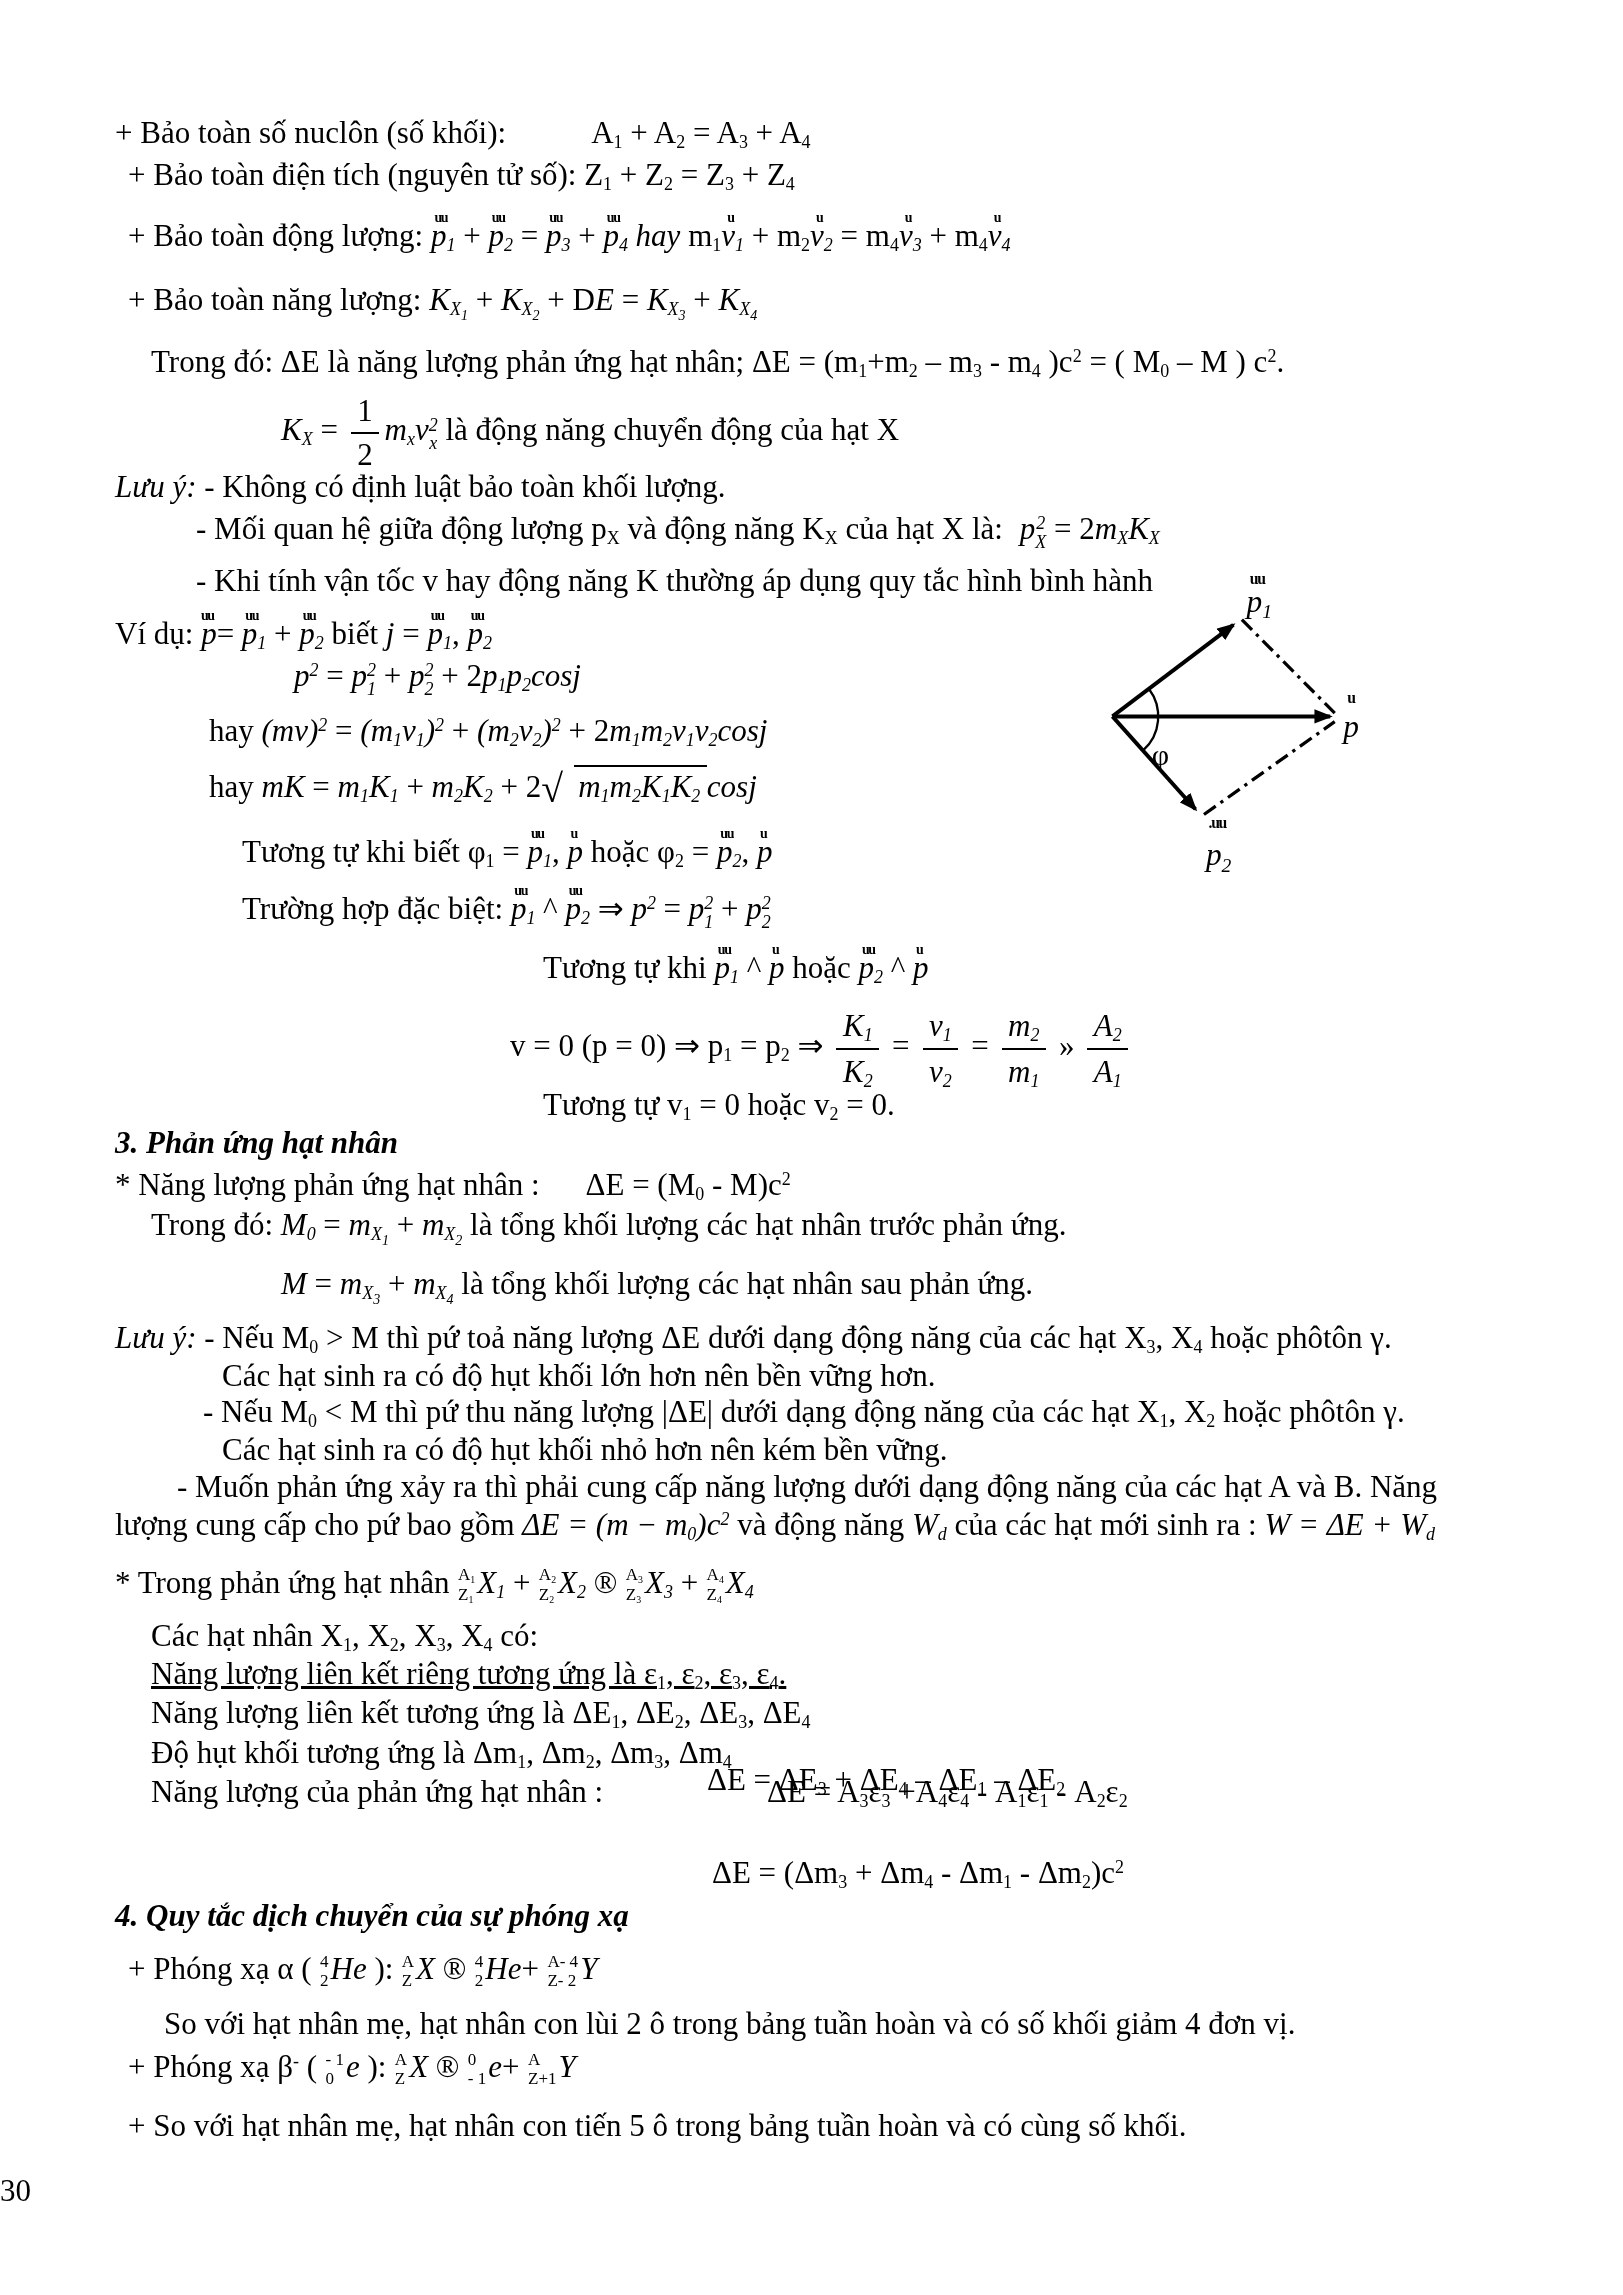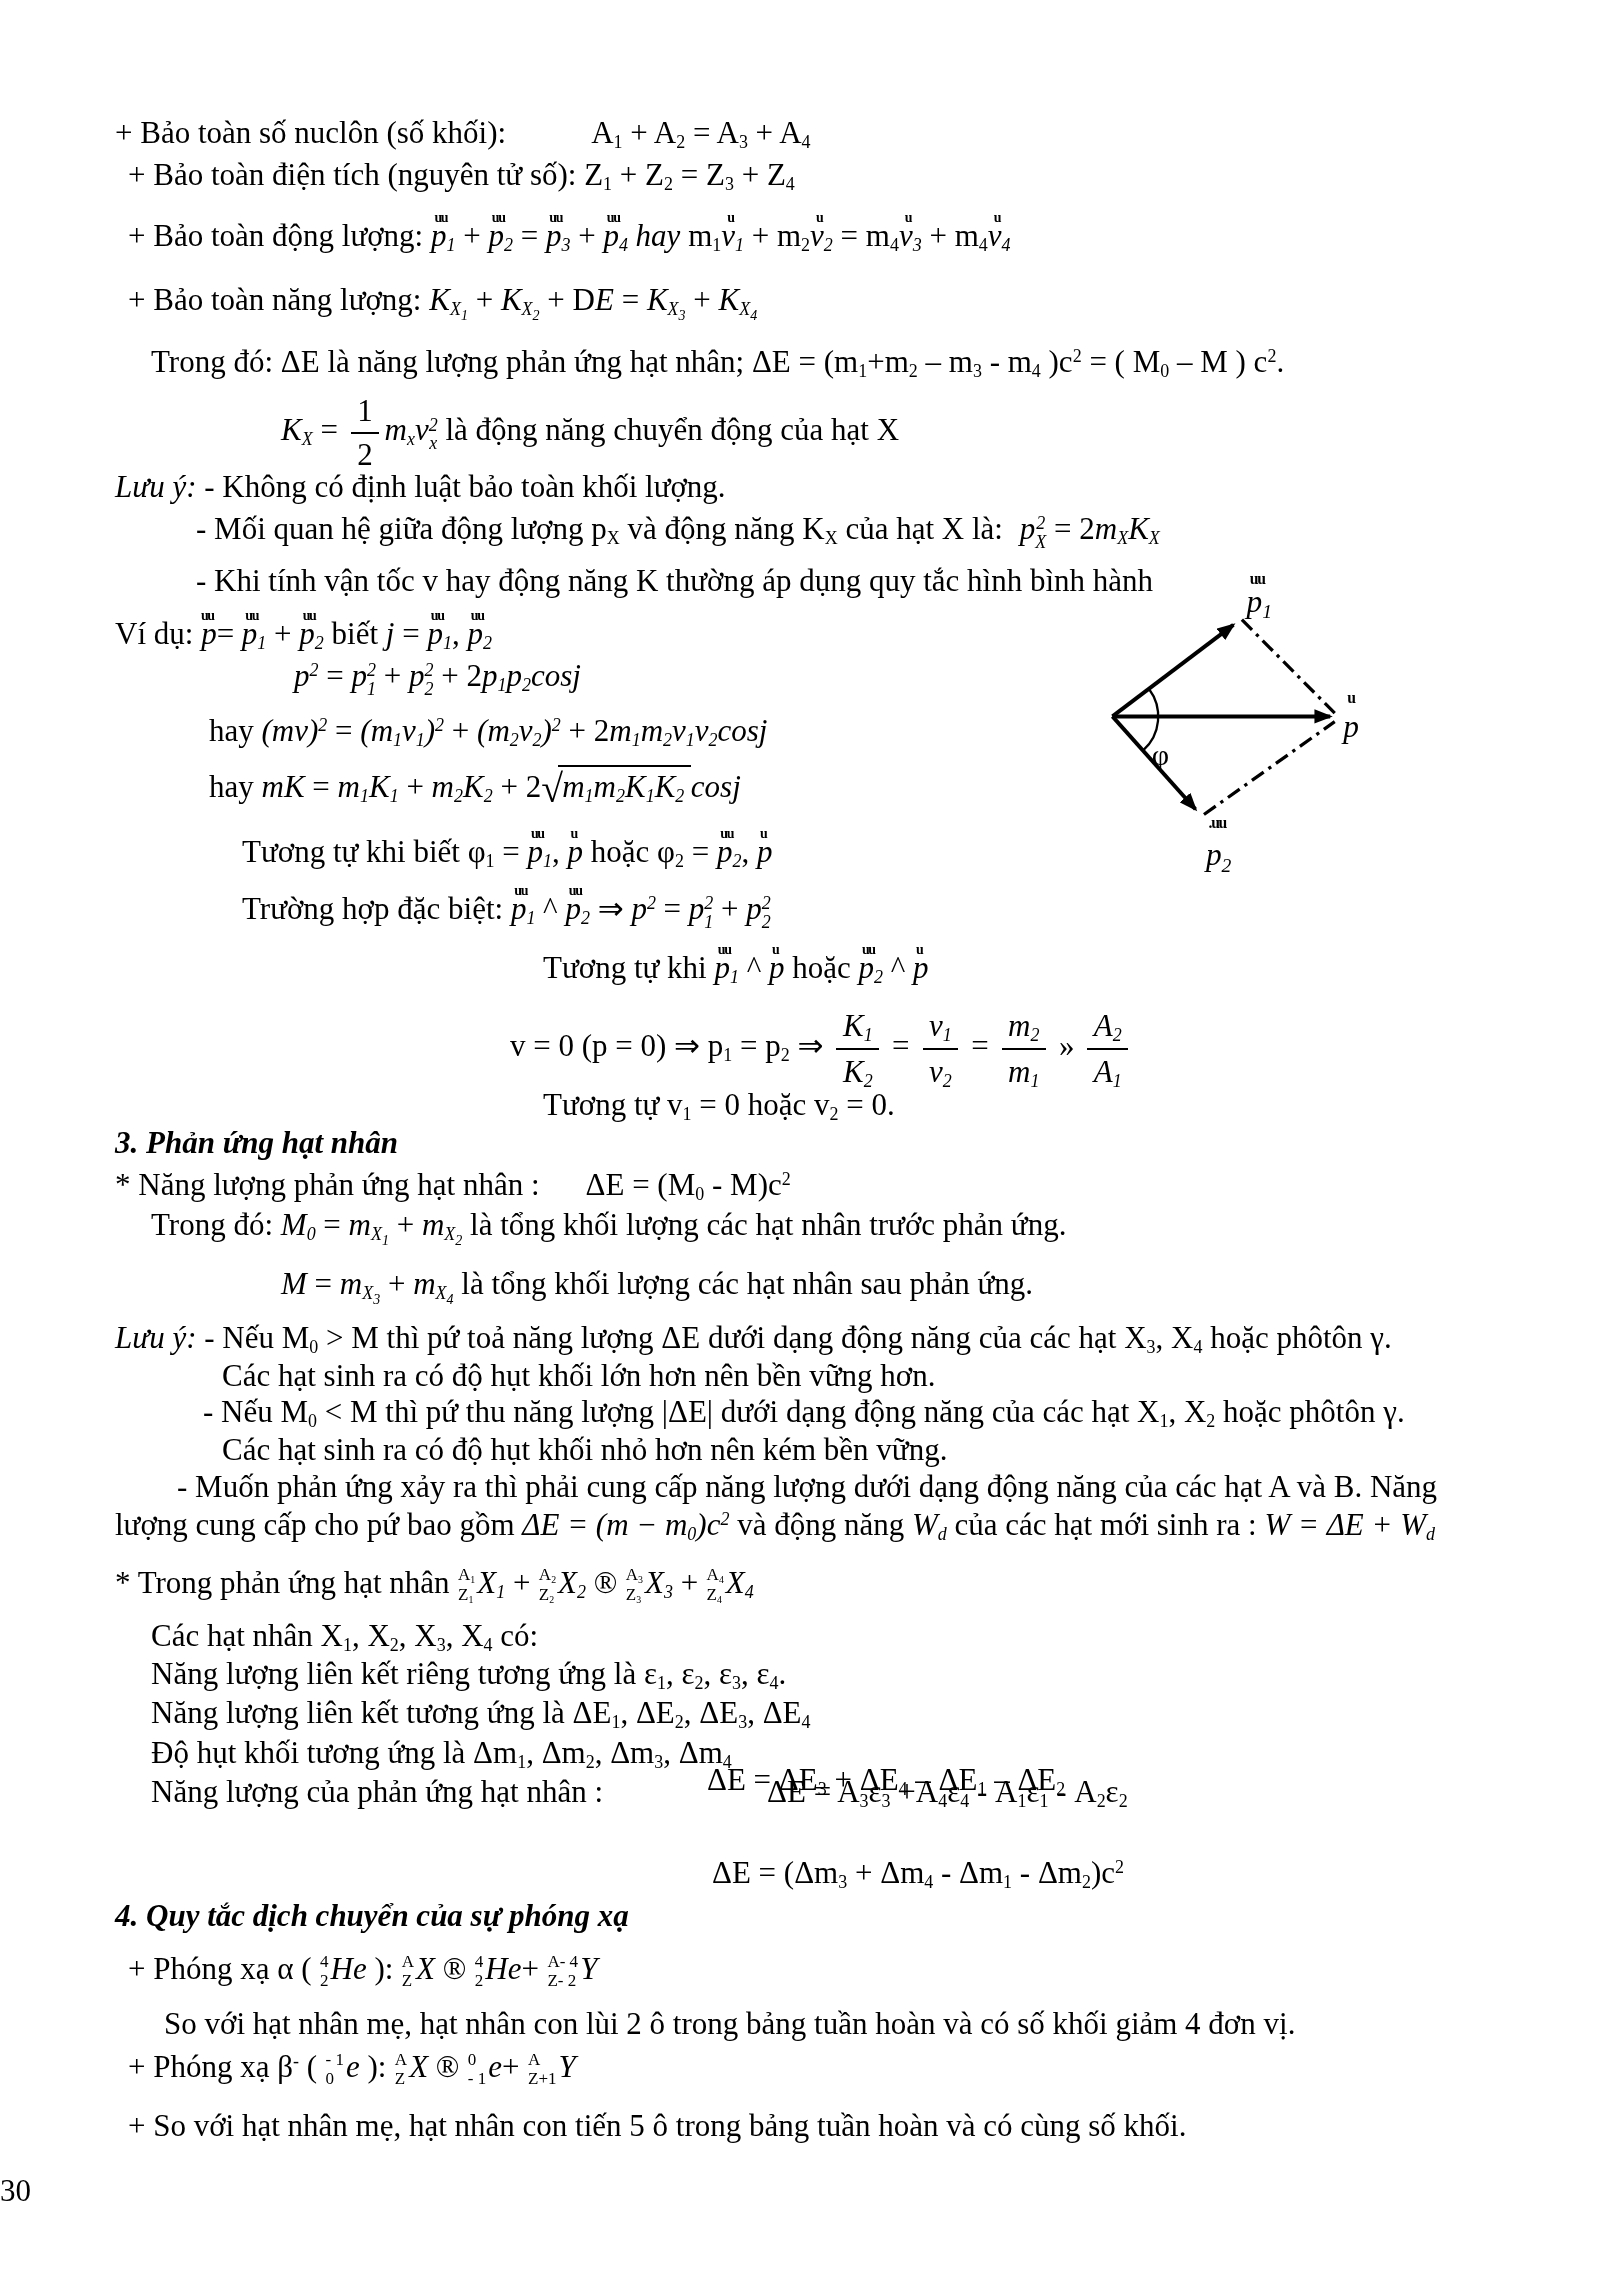--- a/index.html
+++ b/index.html
@@ -23,21 +23,21 @@
     position:absolute;top:-0.5em;left:40%;transform:translateX(-50%);
     font-size:0.45em;letter-spacing:-0.1em;font-weight:bold;font-style:normal;
   }
   .frac{display:inline-block;vertical-align:middle;text-align:center;margin:0 5.2px;}
   .frac .num{display:block;border-bottom:2px solid #000;padding:0 6.5px 1.3px;}
   .frac .den{display:block;padding-top:1.3px;}
   .stk{display:inline-block;vertical-align:-0.42em;font-size:0.55em;line-height:1.12;text-align:left;margin:0 2px 0 0.7px;}
   .stk .srow{display:block;}
   .sqw{display:inline-block;white-space:nowrap;}
   .rad{font-size:1.28em;vertical-align:-0.12em;margin-right:-4.6px;}
-  .sqb{display:inline-block;border-top:2.6px solid #000;padding:0 6.5px 0 3.9px;}
+  .sqb{display:inline-block;border-top:2.6px solid #000;padding:0 6.5px 0 3.9px;margin-left:16px;}
   .gap{display:inline-block;}
   #diagram{position:absolute;left:1083px;top:566px;}
   #diagram text{font-family:"Liberation Serif", serif;}
 </style>
 </head>
 <body>
 
 <div id="page">
   <div id="doc-lines">
       <div class="line" style="top: 113px; left: 115px;"><span><span>+ Bảo toàn số nuclôn (số khối):</span></span><span class="gap" style="width: 85px;"></span><span><span>A</span><span class="sb">1</span></span><span><span> + </span></span><span><span>A</span><span class="sb">2</span></span><span><span> = </span></span><span><span>A</span><span class="sb">3</span></span><span><span> + </span></span><span><span>A</span><span class="sb">4</span></span></div>
@@ -63,21 +63,21 @@
       <div class="line" style="top: 1205px; left: 151px;"><span><span>Trong đó: </span></span><span><span class="it">M</span><span class="sb it">0</span></span><span><span> = </span></span><span><span class="it">m</span><span class="sb it">X<span class="ssb">1</span></span></span><span><span> + </span></span><span><span class="it">m</span><span class="sb it">X<span class="ssb">2</span></span></span><span><span> là tổng khối lượng các hạt nhân trước phản ứng.</span></span></div>
       <div class="line" style="top: 1264px; left: 281px;"><span><span class="it">M</span></span><span><span> = </span></span><span><span class="it">m</span><span class="sb it">X<span class="ssb">3</span></span></span><span><span> + </span></span><span><span class="it">m</span><span class="sb it">X<span class="ssb">4</span></span></span><span><span> là tổng khối lượng các hạt nhân sau phản ứng.</span></span></div>
       <div class="line" style="top: 1318px; left: 115px;"><span><span class="it">Lưu ý:</span></span><span><span> - Nếu M</span><span class="sb">0</span></span><span><span> &gt; M thì pứ toả năng lượng ΔE dưới dạng động năng của các hạt X</span><span class="sb">3</span></span><span><span>, X</span><span class="sb">4</span></span><span><span> hoặc phôtôn γ.</span></span></div>
       <div class="line" style="top: 1356px; left: 222px;"><span><span>Các hạt sinh ra có độ hụt khối lớn hơn nên bền vững hơn.</span></span></div>
       <div class="line" style="top: 1392px; left: 203px;"><span><span>- Nếu M</span><span class="sb">0</span></span><span><span> &lt; M thì pứ thu năng lượng |ΔE| dưới dạng động năng của các hạt X</span><span class="sb">1</span></span><span><span>, X</span><span class="sb">2</span></span><span><span> hoặc phôtôn γ.</span></span></div>
       <div class="line" style="top: 1430px; left: 222px;"><span><span>Các hạt sinh ra có độ hụt khối nhỏ hơn nên kém bền vững.</span></span></div>
       <div class="line" style="top: 1467px; left: 177px;"><span><span>- Muốn phản ứng xảy ra thì phải cung cấp năng lượng dưới dạng động năng của các hạt A và B. Năng</span></span></div>
       <div class="line" style="top: 1505px; left: 115px;"><span><span>lượng cung cấp cho pứ bao gồm </span></span><span><span class="it">ΔE = (m − m</span><span class="sb it">0</span></span><span><span class="it">)c</span><span class="sp it">2</span></span><span><span> và động năng </span></span><span><span class="it">W</span><span class="sb it">d</span></span><span><span> của các hạt mới sinh ra : </span></span><span><span class="it">W = ΔE + W</span><span class="sb it">d</span></span></div>
       <div class="line" style="top: 1563px; left: 115px;"><span><span>* Trong phản ứng hạt nhân </span></span><span class="stk"><span class="srow"><span>A</span><span class="sb">1</span></span><span class="srow"><span>Z</span><span class="sb">1</span></span></span><span><span class="it">X</span><span class="sb it">1</span></span><span><span> + </span></span><span class="stk"><span class="srow"><span>A</span><span class="sb">2</span></span><span class="srow"><span>Z</span><span class="sb">2</span></span></span><span><span class="it">X</span><span class="sb it">2</span></span><span><span> ® </span></span><span class="stk"><span class="srow"><span>A</span><span class="sb">3</span></span><span class="srow"><span>Z</span><span class="sb">3</span></span></span><span><span class="it">X</span><span class="sb it">3</span></span><span><span> + </span></span><span class="stk"><span class="srow"><span>A</span><span class="sb">4</span></span><span class="srow"><span>Z</span><span class="sb">4</span></span></span><span><span class="it">X</span><span class="sb it">4</span></span></div>
       <div class="line" style="top: 1616px; left: 151px;"><span><span>Các hạt nhân X</span><span class="sb">1</span></span><span><span>, X</span><span class="sb">2</span></span><span><span>, X</span><span class="sb">3</span></span><span><span>, X</span><span class="sb">4</span></span><span><span> có:</span></span></div>
-      <div class="line" style="top: 1654px; left: 151px;"><span><span>Năng lượng liên kết riêng tương ứng là ε</span><span class="sb">1</span></span><span><span>, ε</span><span class="sb">2</span></span><span><span>, ε</span><span class="sb">3</span></span><span><span>, ε</span><span class="sb">4</span></span><span><span>.</span></span></div>
+      <div class="line" style="top: 1654px; left: 151px; text-decoration: underline;"><span><span>Năng lượng liên kết riêng tương ứng là ε</span><span class="sb">1</span></span><span><span>, ε</span><span class="sb">2</span></span><span><span>, ε</span><span class="sb">3</span></span><span><span>, ε</span><span class="sb">4</span></span><span><span>.</span></span></div>
       <div class="line" style="top: 1693px; left: 151px;"><span><span>Năng lượng liên kết tương ứng là ΔE</span><span class="sb">1</span></span><span><span>, ΔE</span><span class="sb">2</span></span><span><span>, ΔE</span><span class="sb">3</span></span><span><span>, ΔE</span><span class="sb">4</span></span></div>
       <div class="line" style="top: 1733px; left: 151px;"><span><span>Độ hụt khối tương ứng là Δm</span><span class="sb">1</span></span><span><span>, Δm</span><span class="sb">2</span></span><span><span>, Δm</span><span class="sb">3</span></span><span><span>, Δm</span><span class="sb">4</span></span></div>
       <div class="line" style="top: 1772px; left: 151px;"><span><span>Năng lượng của phản ứng hạt nhân  :</span></span><span class="gap" style="width: 164px;"></span><span><span>ΔE = A</span><span class="sb">3</span></span><span><span>ε</span><span class="sb">3</span></span><span><span> +A</span><span class="sb">4</span></span><span><span>ε</span><span class="sb">4</span></span><span><span> - A</span><span class="sb">1</span></span><span><span>ε</span><span class="sb">1</span></span><span><span> - A</span><span class="sb">2</span></span><span><span>ε</span><span class="sb">2</span></span></div>
       <div class="line" style="top: 1760px; left: 707px;"><span><span>ΔE = ΔE</span><span class="sb">3</span></span><span><span> + ΔE</span><span class="sb">4</span></span><span><span> – ΔE</span><span class="sb">1</span></span><span><span> – ΔE</span><span class="sb">2</span></span></div>
       <div class="line" style="top: 1853px; left: 712px;"><span><span>ΔE = (Δm</span><span class="sb">3</span></span><span><span> + Δm</span><span class="sb">4</span></span><span><span> - Δm</span><span class="sb">1</span></span><span><span> - Δm</span><span class="sb">2</span></span><span><span>)c</span><span class="sp">2</span></span></div>
       <div class="line" style="top: 1896px; left: 115px;"><span><span class="it bd">4.  Quy tắc dịch chuyển của sự phóng xạ</span></span></div>
       <div class="line" style="top: 1949px; left: 128px;"><span><span>+ Phóng xạ α ( </span></span><span class="stk"><span class="srow"><span>4</span></span><span class="srow"><span>2</span></span></span><span><span class="it">He</span></span><span><span> ): </span></span><span class="stk"><span class="srow"><span>A</span></span><span class="srow"><span>Z</span></span></span><span><span class="it">X</span></span><span><span> ® </span></span><span class="stk"><span class="srow"><span>4</span></span><span class="srow"><span>2</span></span></span><span><span class="it">He</span></span><span><span>+ </span></span><span class="stk"><span class="srow"><span>A- 4</span></span><span class="srow"><span>Z- 2</span></span></span><span><span class="it">Y</span></span></div>
       <div class="line" style="top: 2004px; left: 164px;"><span><span>So với hạt nhân mẹ, hạt nhân con lùi 2 ô trong bảng tuần hoàn và có số khối giảm 4 đơn vị.</span></span></div>
       <div class="line" style="top: 2047px; left: 128px;"><span><span>+ Phóng xạ β</span><span class="sp">-</span></span><span><span> ( </span></span><span class="stk"><span class="srow"><span>- 1</span></span><span class="srow"><span>0</span></span></span><span><span class="it">e</span></span><span><span> ): </span></span><span class="stk"><span class="srow"><span>A</span></span><span class="srow"><span>Z</span></span></span><span><span class="it">X</span></span><span><span> ® </span></span><span class="stk"><span class="srow"><span>0</span></span><span class="srow"><span>- 1</span></span></span><span><span class="it">e</span></span><span><span>+ </span></span><span class="stk"><span class="srow"><span>A</span></span><span class="srow"><span>Z+1</span></span></span><span><span class="it">Y</span></span></div>
       <div class="line" style="top: 2106px; left: 128px;"><span><span>+ So với hạt nhân mẹ, hạt nhân con tiến 5 ô trong bảng tuần hoàn và có cùng số khối.</span></span></div>

